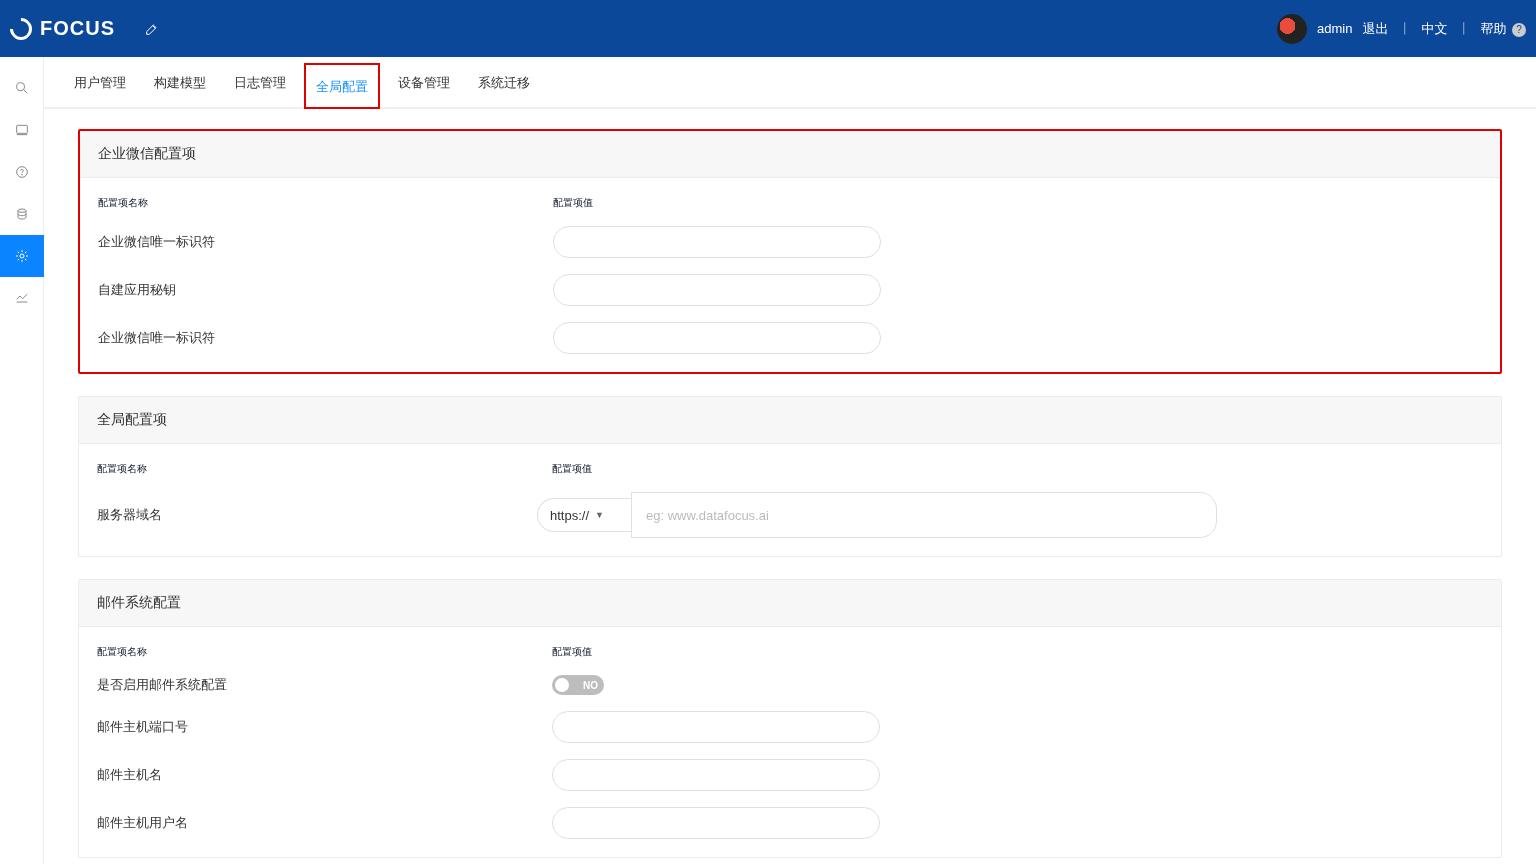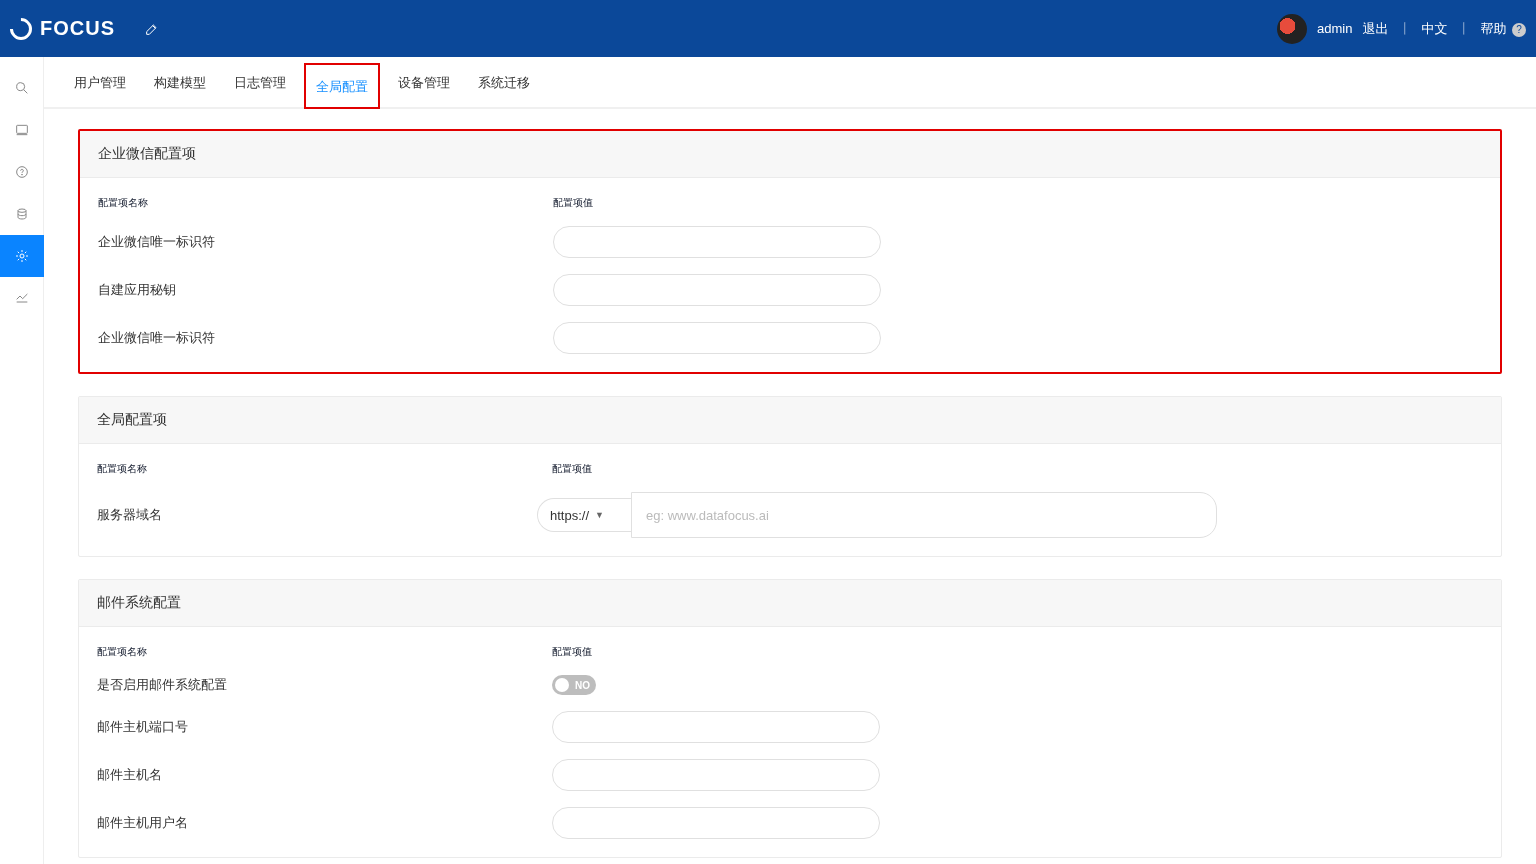--- a/index.html
+++ b/index.html
@@ -101,21 +101,21 @@
   gap: 6px; cursor:pointer;
 }
 .proto-caret { font-size: 9px; color:#666; }
 .domain-input {
   flex:1; height: 46px; border:1px solid #e0e0e0; border-radius: 0 17px 17px 0;
   padding: 0 14px; font-size: 13px; outline:none; color:#888;
 }
 .domain-input::placeholder { color: #bbb; }
 
 .toggle {
-  width: 44px; height: 20px; border-radius: 10px; background: #bdbdbd;
+  width: 52px; height: 20px; border-radius: 10px; background: #bdbdbd;
   position: relative; display:flex; align-items:center; cursor:pointer;
 }
 .toggle-knob {
   width:14px; height:14px; border-radius:50%; background:#fff; margin-left:3px;
 }
 .toggle-label {
   position:absolute; right:6px; color:#fff; font-size:10px; font-weight:600;
 }
 </style>
 </head>

